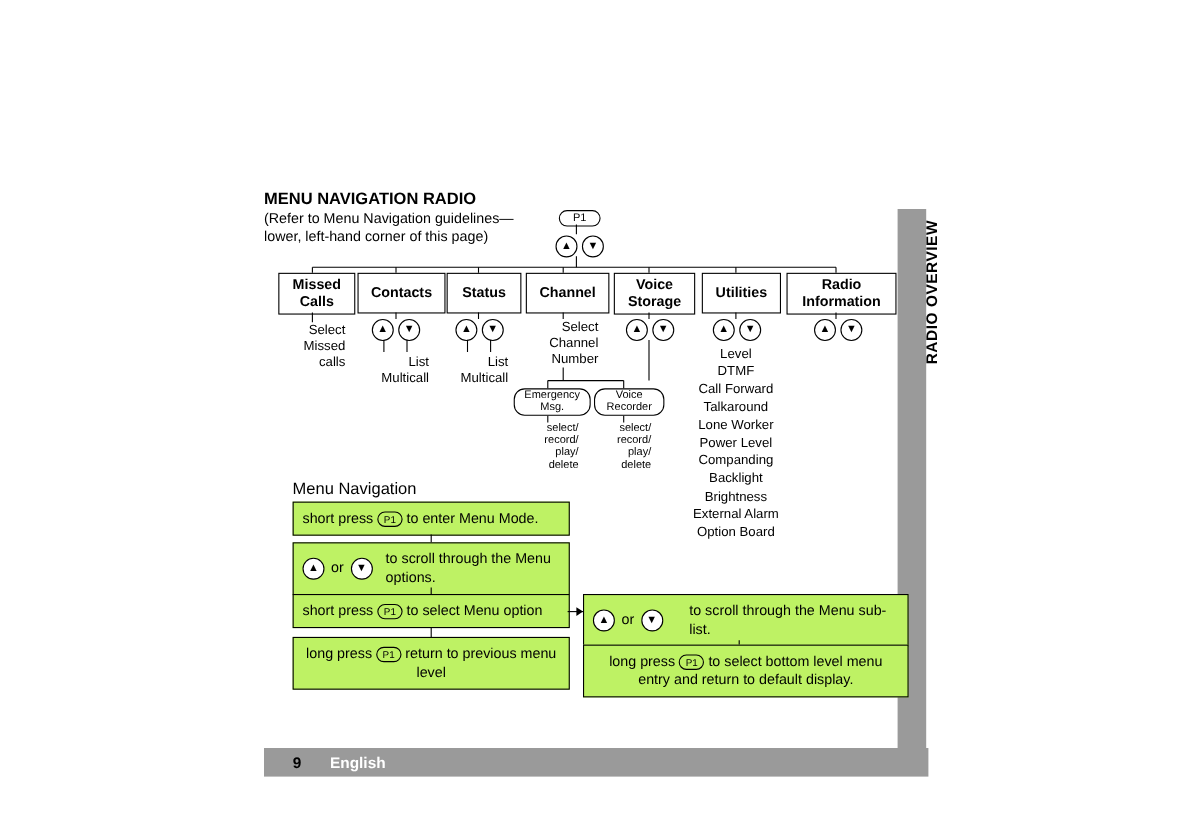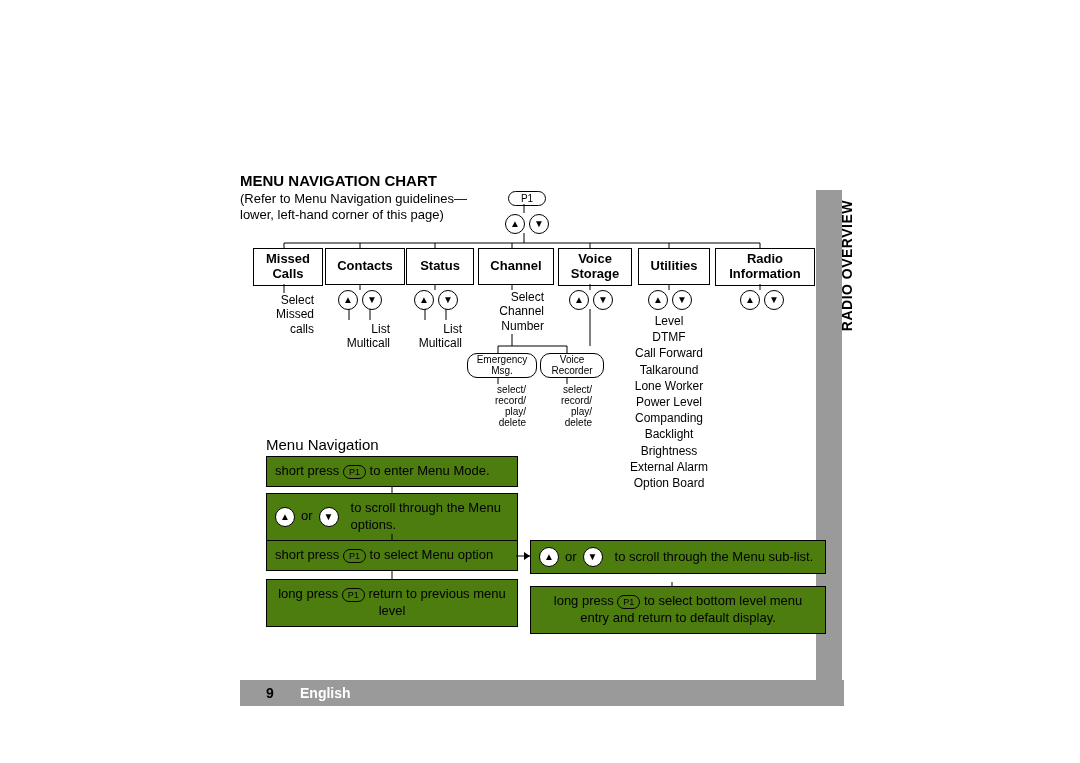--- a/index.html
+++ b/index.html
@@ -6,40 +6,40 @@
   .page{position:relative;width:1080px;height:763px;margin:0 auto;background:#fff}
   .abs{position:absolute}
   .title{font-weight:bold;font-size:15px}
   .small{font-size:13px;line-height:1.25}
   .tiny{font-size:12px;line-height:1.2;text-align:right}
   .cap{font-size:10px;line-height:1.1;text-align:right}
   .menu-box{border:1px solid #000;padding:3px 6px;text-align:center;font-weight:bold;font-size:13px;line-height:1.15;background:#fff}
   .chip{border:1px solid #000;border-radius:10px;padding:1px 6px;font-size:10px;background:#fff;text-align:center}
   .p1{display:inline-block;border:1px solid #000;border-radius:9px;padding:0 5px;font-size:9px;line-height:12px;height:12px;vertical-align:middle}
   .arrow-btn{display:inline-flex;align-items:center;justify-content:center;width:18px;height:18px;border:1px solid #000;border-radius:50%;font-size:10px;line-height:1;background:#fff}
-  .guide{border:1px solid #000;font-size:13px;padding:6px 8px;background:#4d7c0f;line-height:1.3}
+  .guide{border:1px solid #000;font-size:13px;padding:6px 8px;background:#bef264;line-height:1.3}
   .pair{display:flex;gap:4px}
   .tab{position:absolute;right:238px;top:190px;width:26px;height:490px;background:#9a9a9a}
   .tab .v{position:absolute;right:3px;top:10px;transform:rotate(-90deg);transform-origin:right top;font-weight:bold;font-size:14px;white-space:nowrap;letter-spacing:.5px}
   .footer{position:absolute;left:240px;top:680px;width:604px;height:26px;background:#9a9a9a;color:#fff;display:flex;align-items:center;font-weight:bold;font-size:14px}
   .footer .pn{width:60px;text-align:center;color:#000}
   .list{font-size:12px;line-height:1.35;text-align:center}
   svg.connectors{position:absolute;left:0;top:0;pointer-events:none}
   line{stroke:#000;stroke-width:1}
 </style>
 </head>
 <body>
 
 <div class="page">
 
   <div class="tab">
     <div class="v">RADIO OVERVIEW</div>
   </div>
 
-  <div class="abs title" style="left:240px;top:172px">MENU NAVIGATION CHART</div>
+  <div class="abs title" style="left:240px;top:172px">MENU NAVIGATION RADIO</div>
   <div class="abs small" style="left:240px;top:191px">(Refer to Menu Navigation guidelines—</div>
   <div class="abs small" style="left:240px;top:207px">lower, left-hand corner of this page)</div>
 
   <div class="abs chip" style="left:508px;top:191px;width:24px"><span>P1</span></div>
   <div class="abs pair" style="left:505px;top:214px">
     <span class="arrow-btn">▲</span>
     <span class="arrow-btn">▼</span>
   </div>
 
   <div class="abs menu-box" style="left:253px;top:248px;width:56px">
@@ -134,21 +134,21 @@
     <span>short press </span><span class="p1">P1</span><span> to select Menu option</span>
   </div>
   <div class="abs guide" style="left:266px;top:579px;width:234px;text-align:center">
     <span>long press </span><span class="p1">P1</span><span> return to previous menu level</span>
   </div>
 
   <div class="abs guide" style="left:530px;top:540px;width:278px;display:flex;align-items:center;gap:6px">
     <span class="arrow-btn">▲</span>
     <span> or </span>
     <span class="arrow-btn">▼</span>
-    <span style="flex:1;margin-left:6px">to scroll through the Menu sub-list.</span>
+    <span style="flex:1;margin-left:18px">to scroll through the Menu sub-list.</span>
   </div>
   <div class="abs guide" style="left:530px;top:586px;width:278px;text-align:center">
     <span>long press </span><span class="p1">P1</span><span> to select  bottom level menu entry and return to default display.</span>
   </div>
 
   <svg class="connectors" width="1080" height="763">
 
     <line x1="524" y1="204" x2="524" y2="213"></line>
     <line x1="524" y1="233" x2="524" y2="243"></line>
     <line x1="284" y1="243" x2="760" y2="243"></line>

